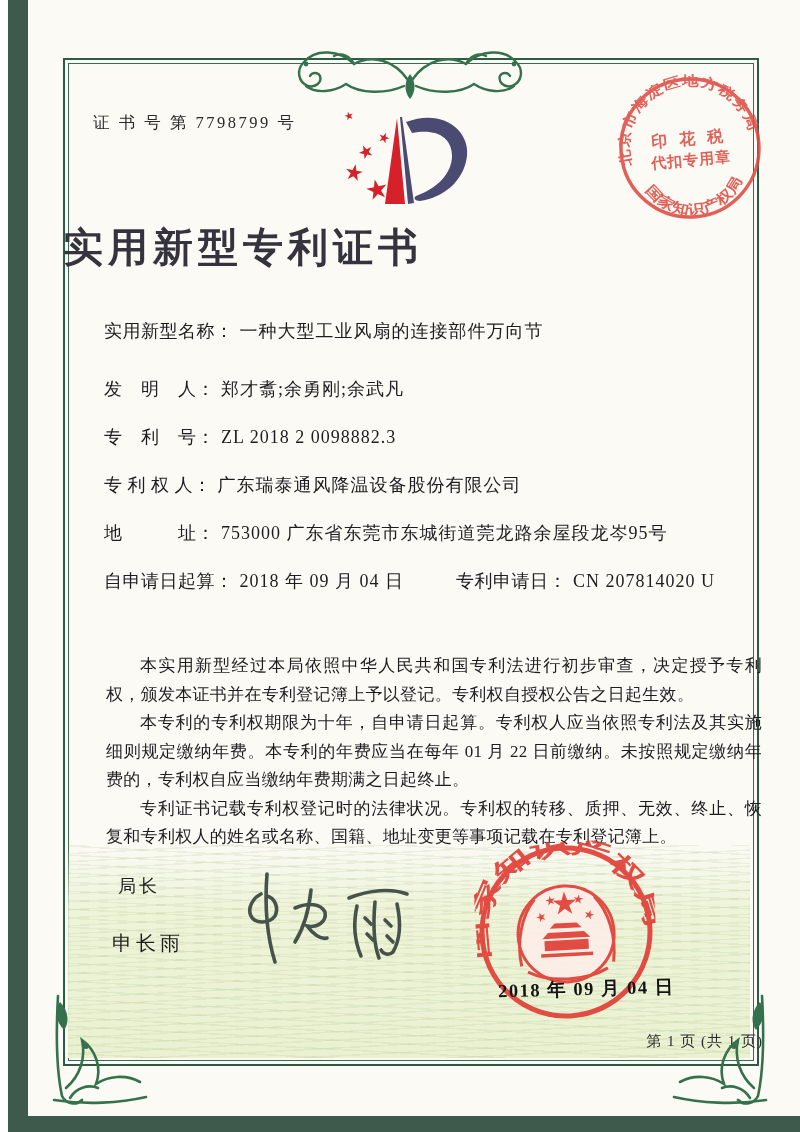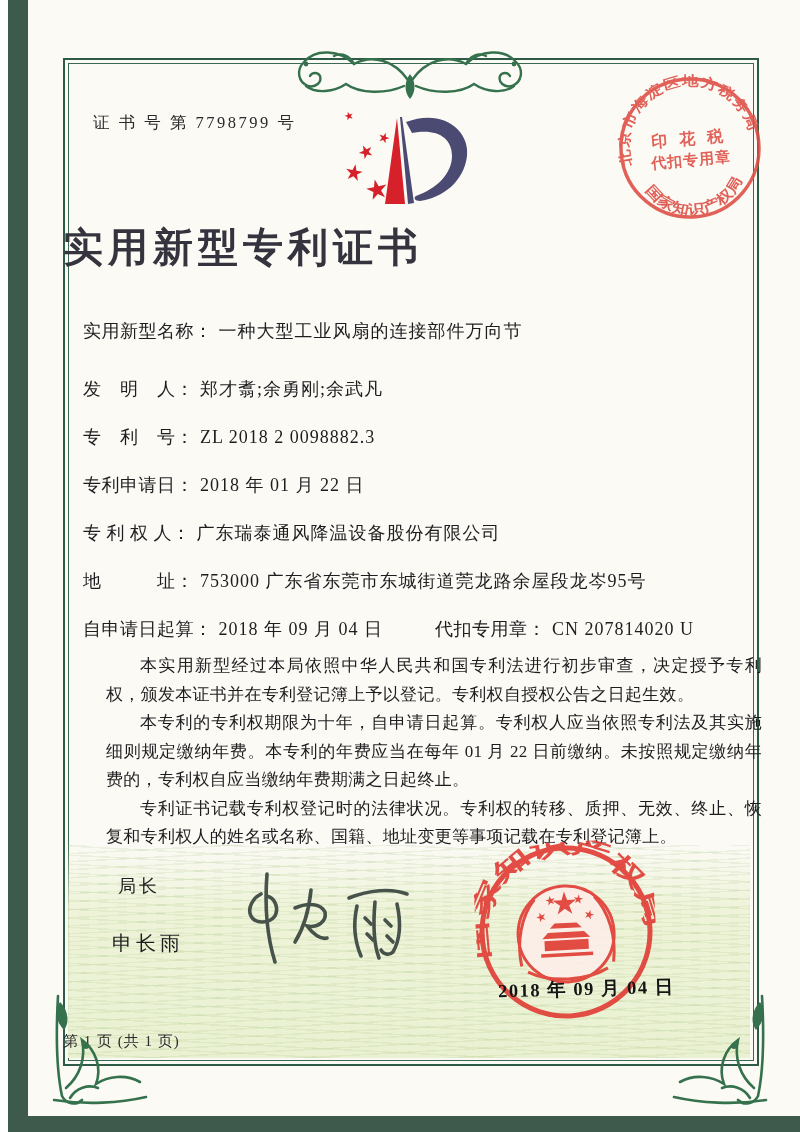--- a/index.html
+++ b/index.html
@@ -16,37 +16,37 @@
   .border-inner{position:absolute;left:3px;top:3px;right:3px;bottom:3px;border:1px solid #3a6a52;}
   
   .guilloche{left:60px;top:845px;width:682px;height:213px;
     background:
       repeating-linear-gradient(177deg, rgba(148,184,106,0.14) 0 1.5px, rgba(255,255,255,0) 1.5px 8px),
       repeating-linear-gradient(183deg, rgba(148,184,106,0.14) 0 1.5px, rgba(255,255,255,0) 1.5px 9px),
       linear-gradient(180deg, rgba(236,242,212,0) 0%, rgba(236,242,212,0.85) 30%, #eaf1d2 100%);}
   .cert-no{left:85px;top:112px;font-size:16.5px;letter-spacing:2.5px;color:#2a2a2c;}
   .title{left:55px;top:220px;width:692px;text-align:left;font-size:40px;font-weight:700;
          letter-spacing:5px;color:#35343e;}
-  .fields{left:75px;top:322px;width:660px;font-size:18px;line-height:18px;}
+  .fields{left:96px;top:322px;width:660px;font-size:18px;line-height:18px;}
   .frow{margin-bottom:30px;white-space:nowrap;}
   .frow.first{margin-bottom:40px;}
   .flabel{letter-spacing:0.5px;}
   .fvalue{letter-spacing:1px;margin-left:6px;}
   .grant-no{position:absolute;left:352px;top:0;}
   .grant-row{position:relative;}
   .paras{left:98px;top:652px;width:656px;font-size:17px;line-height:28.5px;text-align:justify;}
   .paras p{margin:0;text-indent:2em;letter-spacing:0.3px;}
   .commissioner-title{left:110px;top:874px;font-size:18px;letter-spacing:3px;}
   .commissioner-name{left:104px;top:930px;font-size:20px;letter-spacing:4px;}
   .sig-svg{left:215px;top:866px;}
   .tax-seal{left:598px;top:64px;transform:rotate(-5deg);}
   .cnipa-seal{left:468px;top:842px;transform:rotate(-3deg);}
   .seal-date{left:490px;top:976px;font-size:18.5px;letter-spacing:1.5px;color:#141414;
              font-weight:700;transform:rotate(-1.5deg);z-index:40;}
-  .footer{left:55px;top:1032px;width:660px;text-align:left;font-size:15px;letter-spacing:1px;color:#2c2c2e;}
+  .footer{left:55px;top:1032px;width:660px;text-align:right;font-size:15px;letter-spacing:1px;color:#2c2c2e;padding-left:40px;}
   .orn{z-index:20;}
   .z30{z-index:30;}
 </style>
 </head>
 <body>
 
 <div class="stage">
 
   <div class="abs cover-left"></div>
   <div class="abs cover-bottom"></div>
@@ -116,34 +116,31 @@
     <div class="frow first">
       <span class="flabel">实用新型名称：</span><span class="fvalue">一种大型工业风扇的连接部件万向节</span>
     </div>
     <div class="frow">
       <span class="flabel">发　明　人：</span><span class="fvalue">郑才翥;余勇刚;余武凡</span>
     </div>
     <div class="frow">
       <span class="flabel">专　利　号：</span><span class="fvalue">ZL 2018 2 0098882.3</span>
     </div>
     <div class="frow">
-      <span class="flabel">专利申请日：</span><span class="fvalue">2018 年 01 月 22 日</span>
-    </div>
-    <div class="frow">
       <span class="flabel">专 利 权 人：</span><span class="fvalue">广东瑞泰通风降温设备股份有限公司</span>
     </div>
     <div class="frow">
       <span class="flabel">地　　　址：</span><span class="fvalue">753000 广东省东莞市东城街道莞龙路余屋段龙岑95号</span>
     </div>
     <div class="frow grant-row">
       <span>
         <span class="flabel">自申请日起算：</span><span class="fvalue">2018 年 09 月 04 日</span>
       </span>
       <span class="grant-no">
-        <span class="flabel">代扣专用章：</span><span class="fvalue">CN 207814020 U</span>
+        <span class="flabel">专利申请日：</span><span class="fvalue">CN 207814020 U</span>
       </span>
     </div>
   </div>
 
   <div class="abs paras">
     <p>本实用新型经过本局依照中华人民共和国专利法进行初步审查，决定授予专利权，颁发本证书并在专利登记簿上予以登记。专利权自授权公告之日起生效。</p>
     <p>本专利的专利权期限为十年，自申请日起算。专利权人应当依照专利法及其实施细则规定缴纳年费。本专利的年费应当在每年 01 月 22 日前缴纳。未按照规定缴纳年费的，专利权自应当缴纳年费期满之日起终止。</p>
     <p>专利证书记载专利权登记时的法律状况。专利权的转移、质押、无效、终止、恢复和专利权人的姓名或名称、国籍、地址变更等事项记载在专利登记簿上。</p>
   </div>
 

